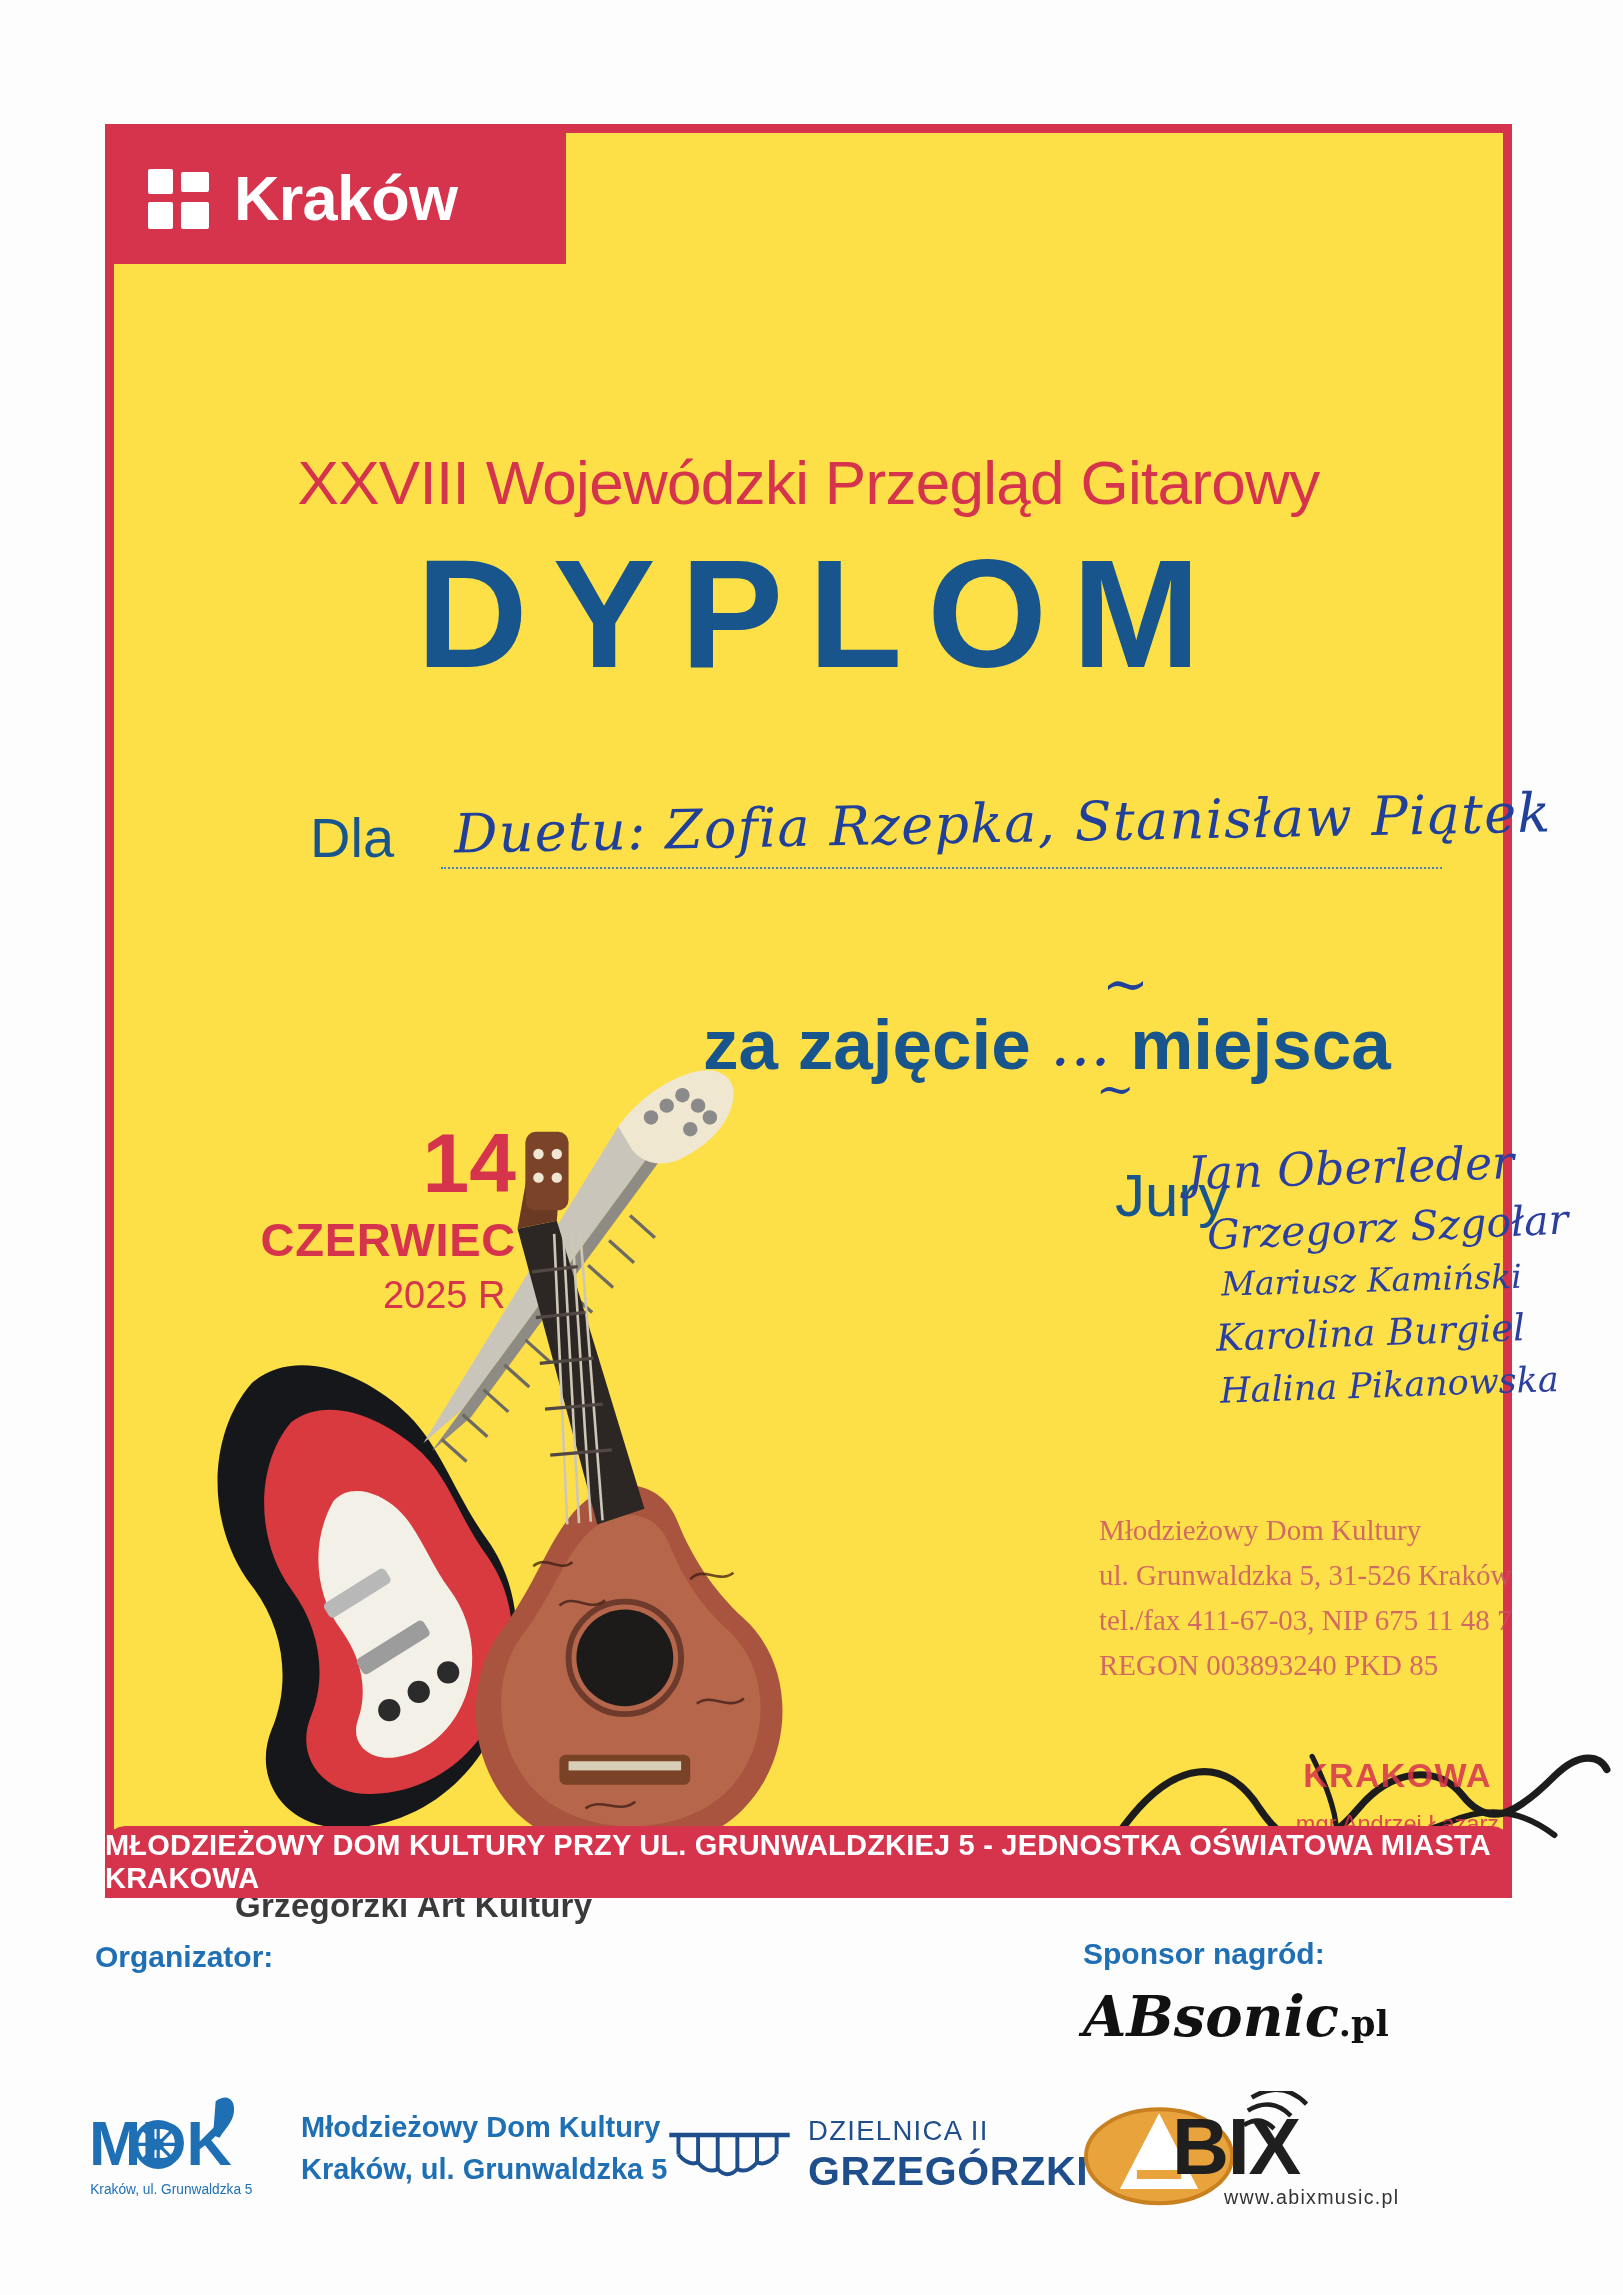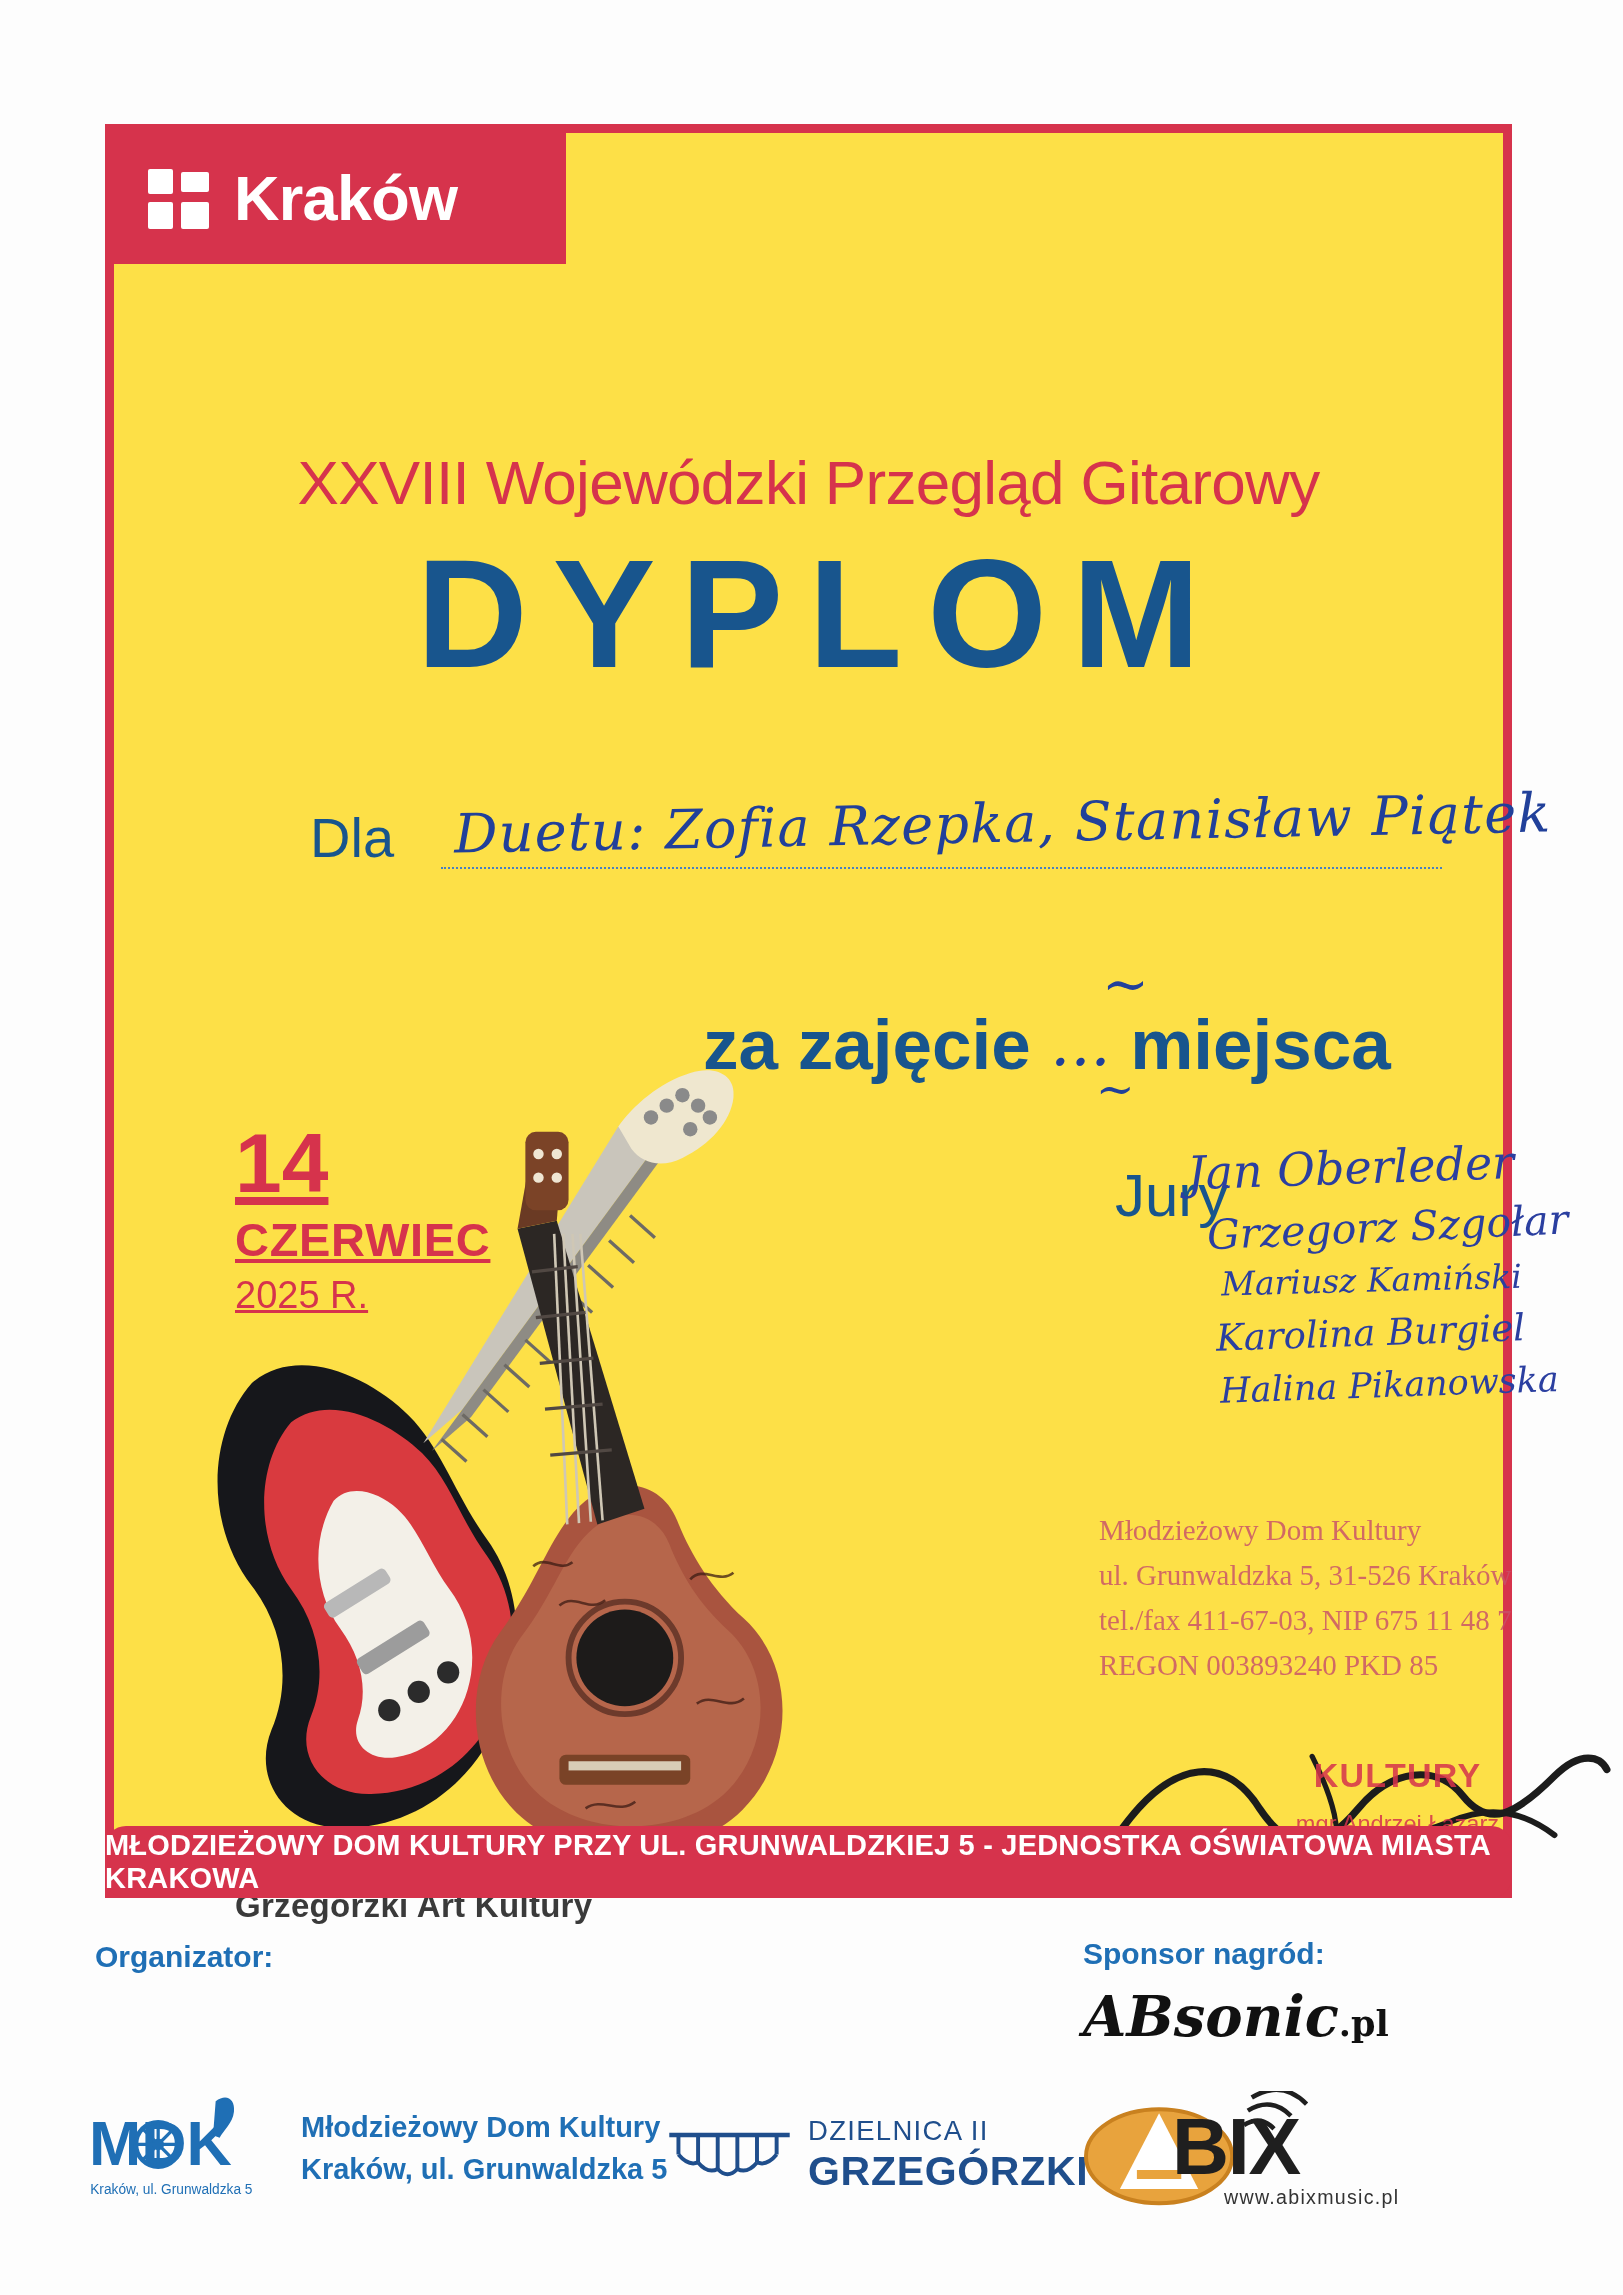--- a/index.html
+++ b/index.html
@@ -168,23 +168,22 @@
     color: #21409a;
     font-family: "DejaVu Serif", serif;
   }
 
   
   .date-block {
     position: absolute;
     left: 121px;
     top: 988px;
     width: 281px;
-    text-align: left;
+    text-align: right;
     color: #d6334c;
-    text-decoration: underline;
   }
   .date-day {
     font-size: 84px;
     font-weight: bold;
     line-height: 1;
   }
   .date-month {
     font-size: 47px;
     font-weight: bold;
     letter-spacing: 0.7px;
@@ -459,21 +458,21 @@
       <div>REGON 003893240      PKD 85</div>
     </div>
 
     <svg class="director-scribble" viewBox="0 0 800 250">
       <path d="M40 170 C 120 60, 200 60, 250 140 C 300 215, 350 200, 400 140 C 450 80, 520 70, 560 120
                C 600 170, 640 150, 700 90 C 740 50, 770 60, 780 80" fill="none" stroke="#1c1c1c" stroke-width="11" stroke-linecap="round"></path>
       <path d="M180 215 C 300 150, 420 210, 540 160 C 610 130, 660 150, 700 180" fill="none" stroke="#1c1c1c" stroke-width="9" stroke-linecap="round"></path>
       <path d="M330 60 C 360 120, 380 180, 360 225" fill="none" stroke="#1c1c1c" stroke-width="8" stroke-linecap="round"></path>
     </svg>
     <div class="director-block">
-      <div class="director-title">KULTURY</div>
+      <div class="director-title">KRAKOWA</div>
       <div class="director-name">mgr Andrzej Łazarz</div>
     </div>
 
     <svg class="guitars" viewBox="0 0 1400 1440">
 
       <path d="M90 620 C 20 700, 20 840, 90 930 C 140 995, 150 1080, 120 1150
                C 90 1225, 140 1300, 230 1300 C 340 1300, 430 1230, 470 1130
                C 510 1030, 500 930, 450 860 C 400 790, 380 720, 330 670
                C 270 610, 160 560, 90 620 Z" fill="#16171b"></path>
 

